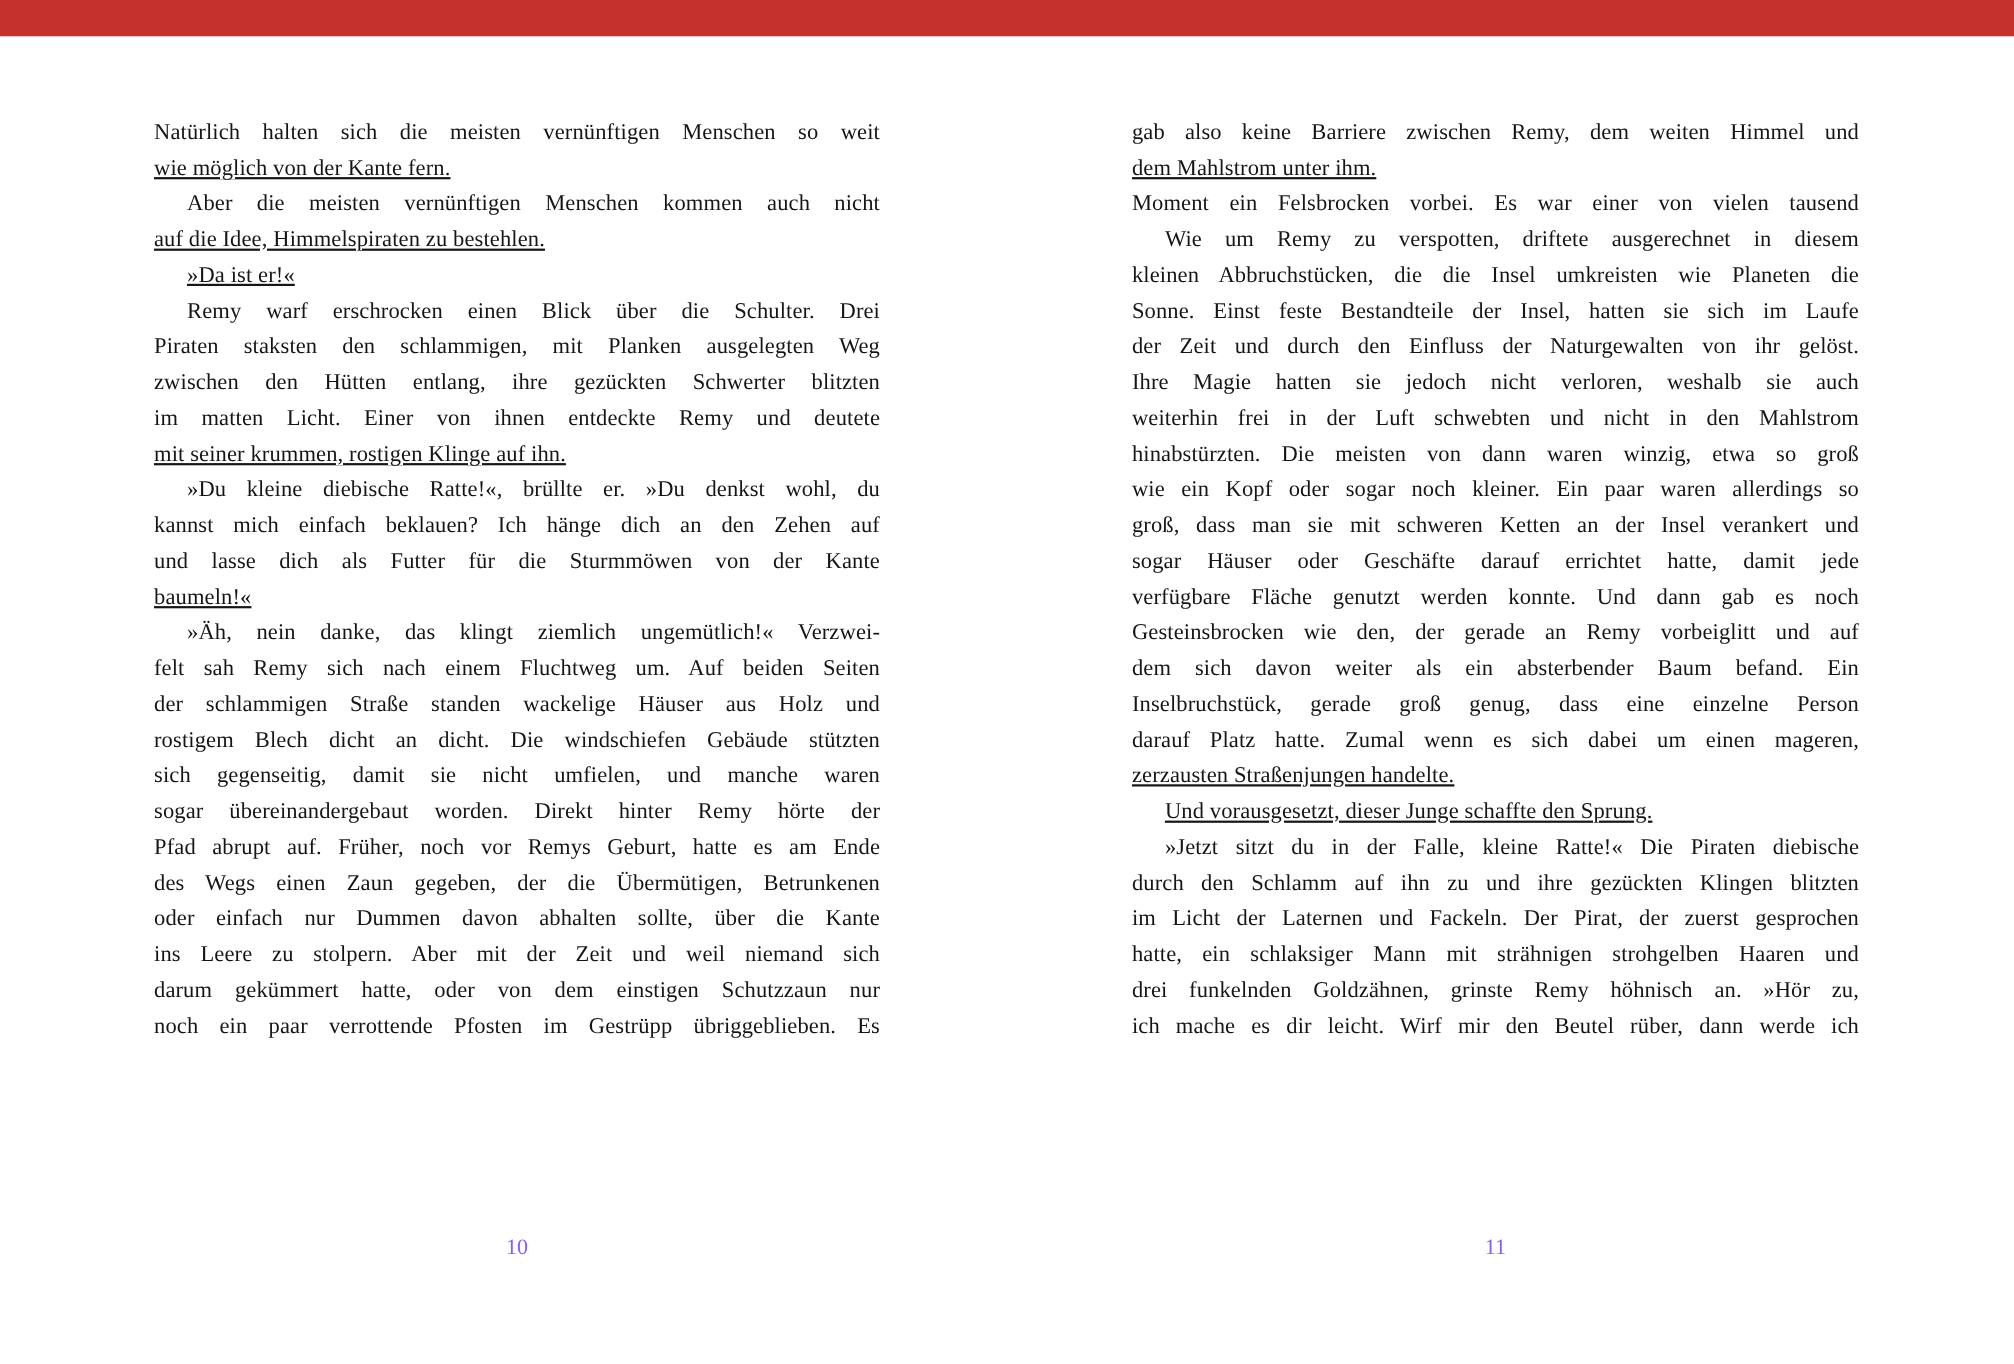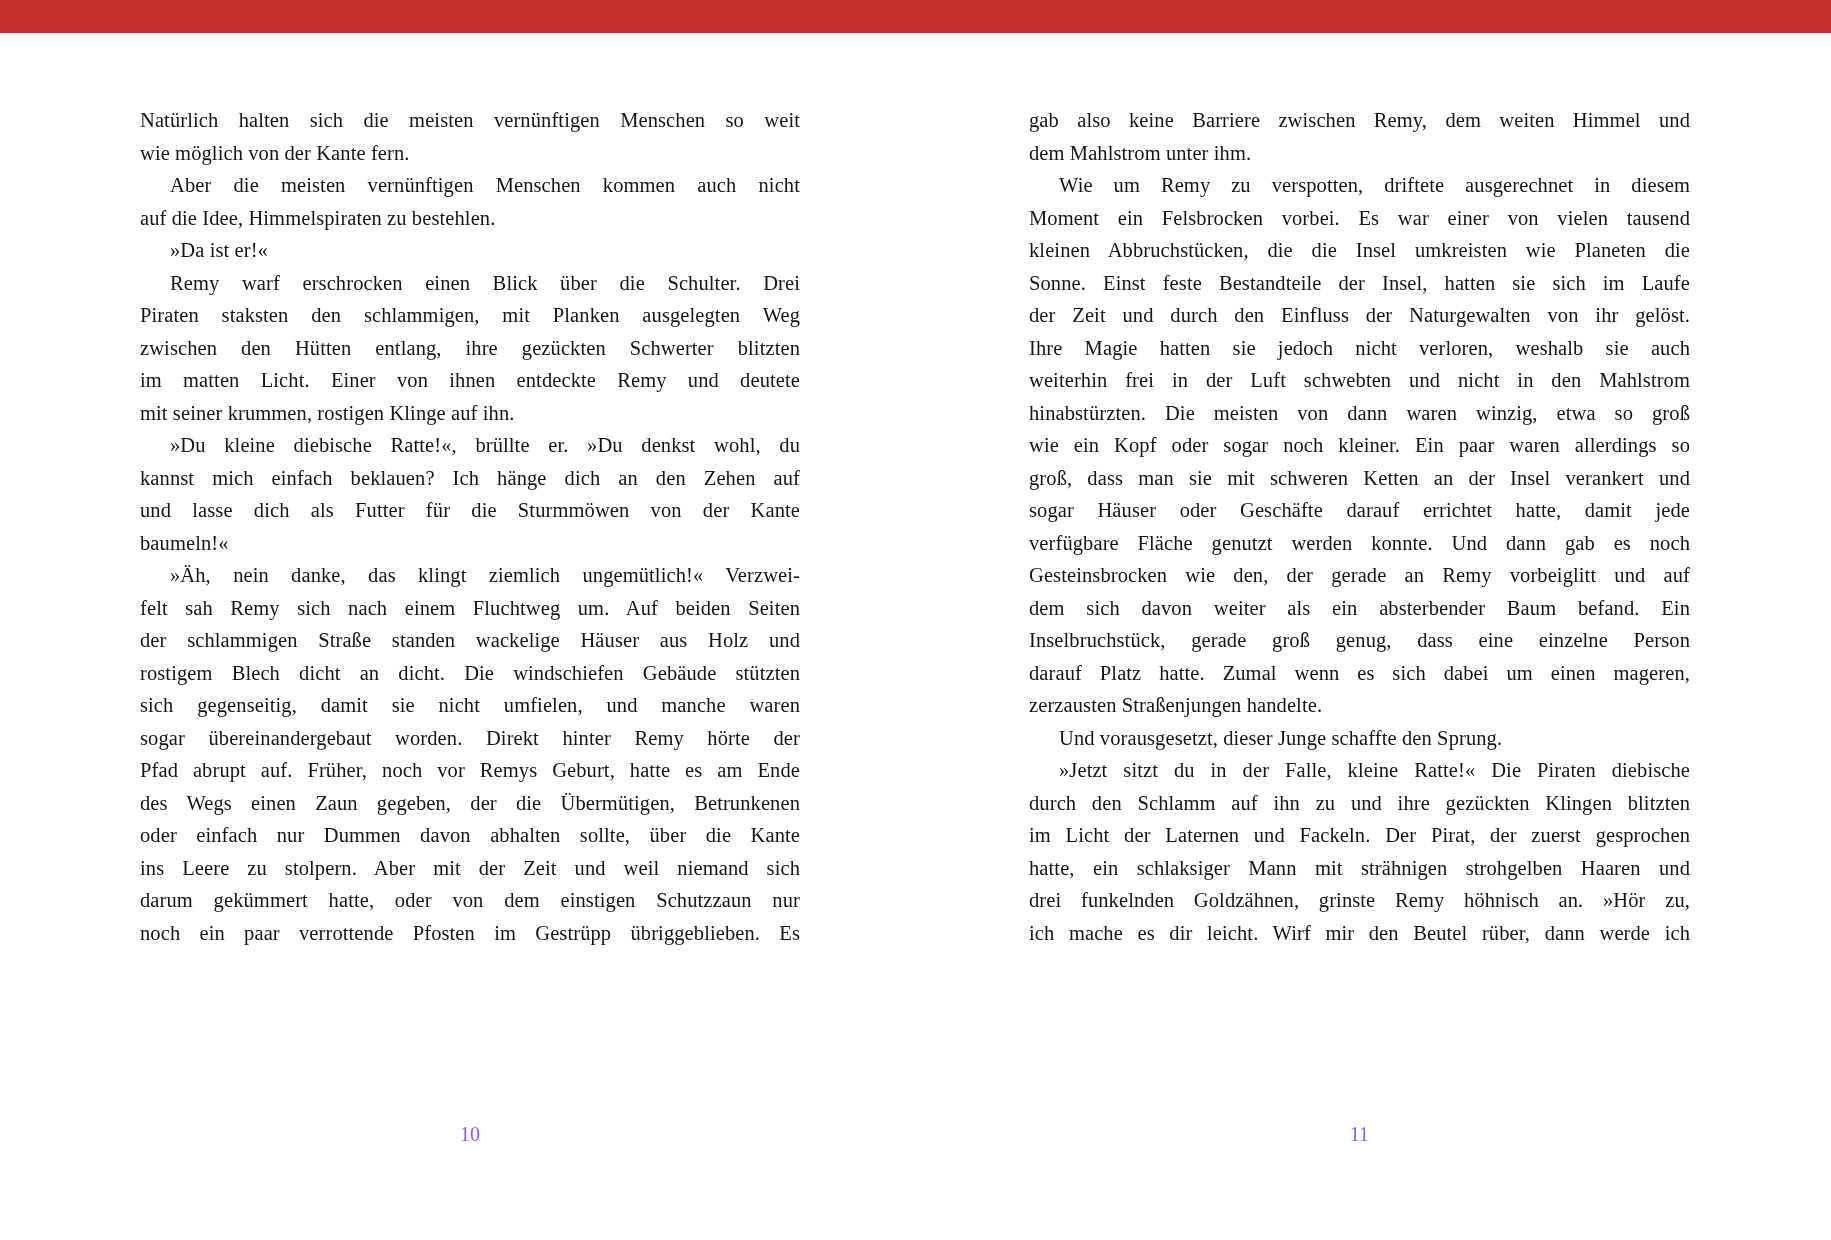--- a/index.html
+++ b/index.html
@@ -29,21 +29,21 @@
   .line {
     height: 32.5px;
     line-height: 32.5px;
     font-size: 20.5px;
     text-align: justify;
     text-align-last: justify;
     overflow: hidden;
     letter-spacing: 0.1px;
   }
   .line.indent { padding-left: 30px; }
-  .line.para-end { text-align: center; text-align-last: left; }
+  .line.para-end { text-align: center; text-align-last: left; text-decoration: underline; }
   .page-number {
     position: absolute;
     top: 1118px;
     height: 32px;
     line-height: 32px;
     text-align: center;
     font-size: 20px;
     color: #8b5cf6;
   }
   .pn-left  { left: 140px; width: 660px; }
@@ -84,22 +84,22 @@
         <div class="line">darum gekümmert hatte, oder von dem einstigen Schutzzaun nur</div>
         <div class="line">noch ein paar verrottende Pfosten im Gestrüpp übriggeblieben. Es</div>
       </div>
     <div class="page-number pn-left">10</div>
   </section>
 
   <section>
     <div class="text-column col-right" style="color: rgb(21, 21, 21);">
         <div class="line">gab also keine Barriere zwischen Remy, dem weiten Himmel und</div>
         <div class="line para-end">dem Mahlstrom unter ihm.</div>
+        <div class="line">Moment ein Felsbrocken vorbei. Es war einer von vielen tausend</div>
         <div class="line indent">Wie um Remy zu verspotten, driftete ausgerechnet in diesem</div>
-        <div class="line">Moment ein Felsbrocken vorbei. Es war einer von vielen tausend</div>
         <div class="line">kleinen Abbruchstücken, die die Insel umkreisten wie Planeten die</div>
         <div class="line">Sonne. Einst feste Bestandteile der Insel, hatten sie sich im Laufe</div>
         <div class="line">der Zeit und durch den Einfluss der Naturgewalten von ihr gelöst.</div>
         <div class="line">Ihre Magie hatten sie jedoch nicht verloren, weshalb sie auch</div>
         <div class="line">weiterhin frei in der Luft schwebten und nicht in den Mahlstrom</div>
         <div class="line">hinabstürzten. Die meisten von dann waren winzig, etwa so groß</div>
         <div class="line">wie ein Kopf oder sogar noch kleiner. Ein paar waren allerdings so</div>
         <div class="line">groß, dass man sie mit schweren Ketten an der Insel verankert und</div>
         <div class="line">sogar Häuser oder Geschäfte darauf errichtet hatte, damit jede</div>
         <div class="line">verfügbare Fläche genutzt werden konnte. Und dann gab es noch</div>

